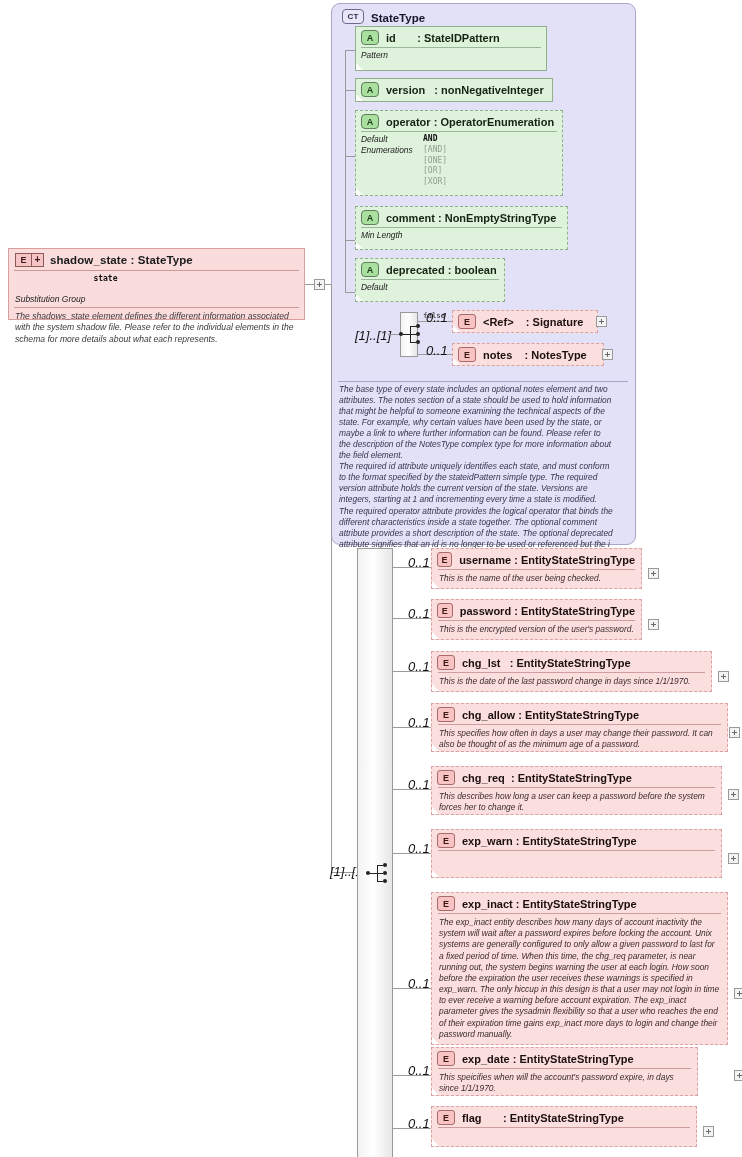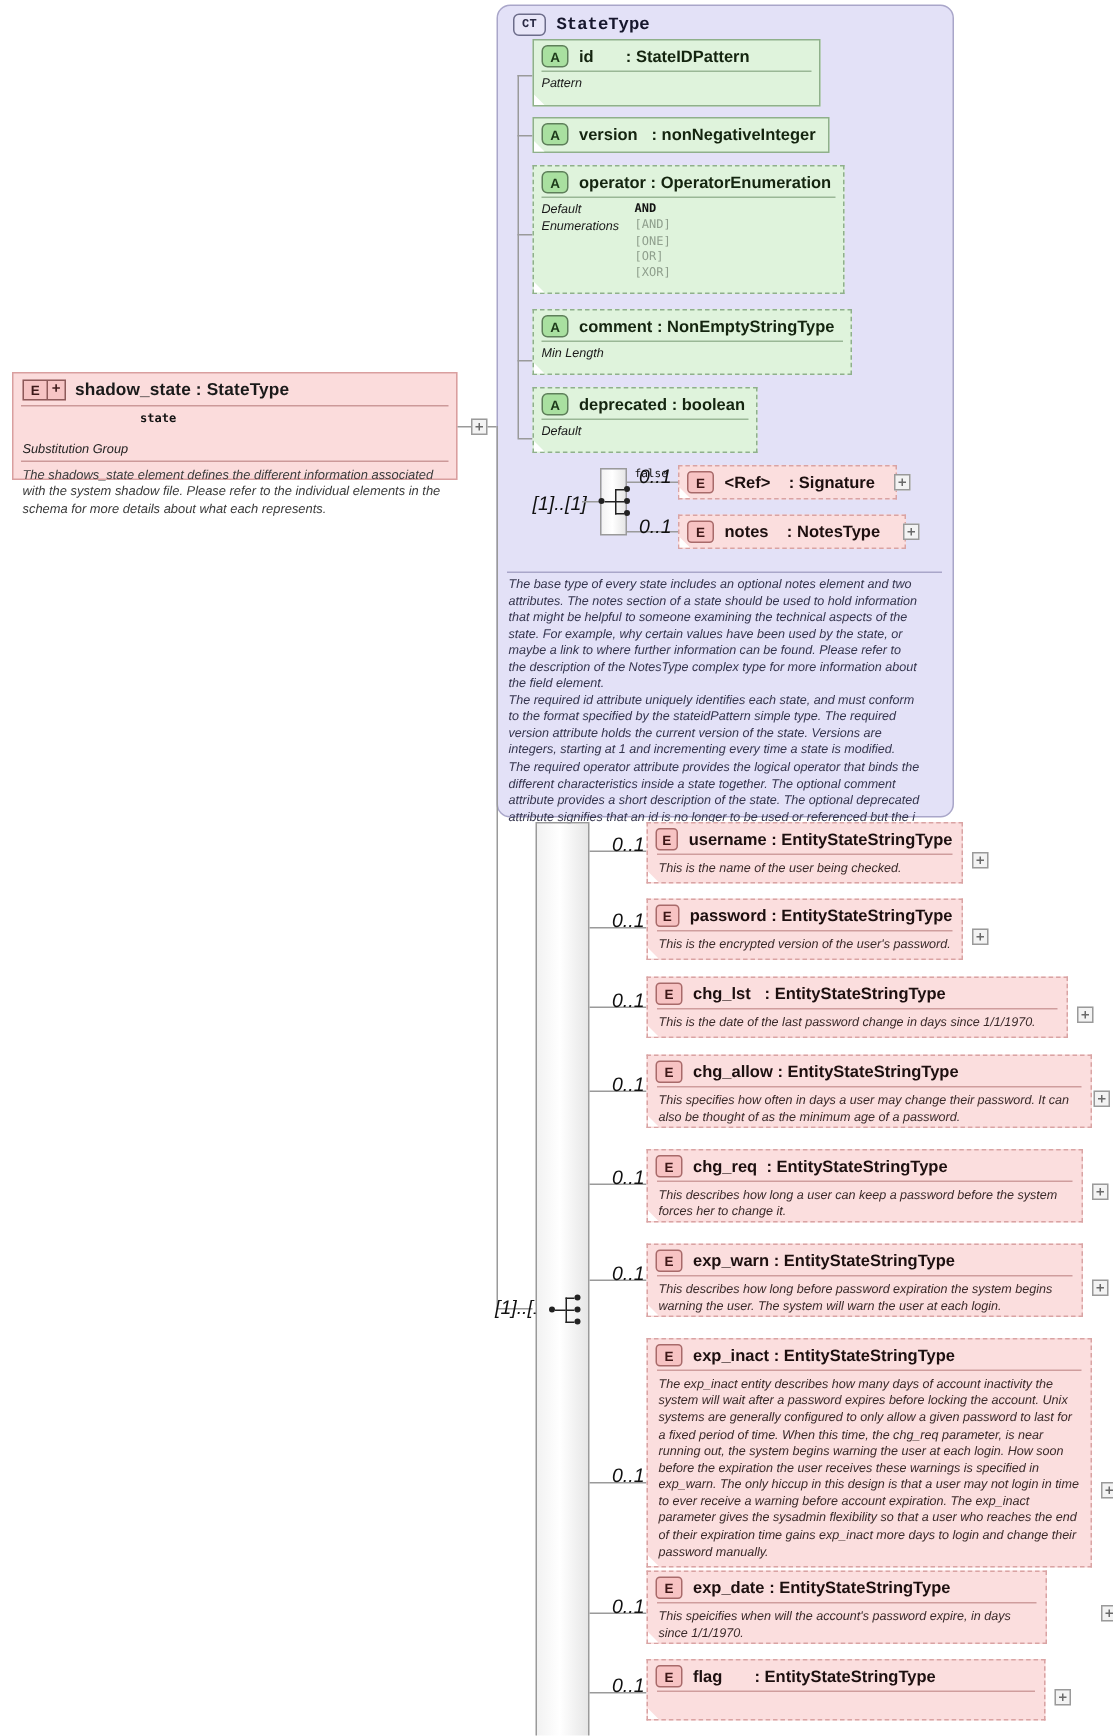--- a/index.html
+++ b/index.html
@@ -60,21 +60,21 @@
   .eb-prop .k{font-style:italic;color:#222;white-space:nowrap;margin-top:20px;}
   .eb-prop .v{font-family:"DejaVu Sans Mono",monospace;font-size:8px;color:#111;font-weight:bold;}
   .eb-doc{
     padding:3px 6px 5px 6px;font-size:8.6px;font-style:italic;color:#3a3a3a;line-height:1.32;
   }
 
   
   .ctbox{
     background:#e3e1f7;border:1px solid #a9a6c9;border-radius:9px;box-sizing:border-box;
   }
-  .ct-head{display:flex;align-items:center;gap:7px;padding:5px 16px 0 10px;font-family:Liberation Mono, monospace;}
+  .ct-head{display:flex;align-items:flex-end;gap:7px;padding:5px 16px 0 10px;}
   .ct-badge{
     width:20px;height:13px;border:1px solid #6c6c8a;border-radius:4px;background:#e8e6f8;
     font-size:8px;font-weight:bold;color:#2a2a44;display:flex;align-items:center;justify-content:center;
     letter-spacing:.2px;
   }
   .ct-title{font-size:11.5px;font-weight:bold;color:#16162c;}
 
   
   .attrbox{
     position:absolute;box-sizing:border-box;background:#dff3dc;
@@ -395,21 +395,20 @@
     <div class="corner"></div>
   </div>
   <div class="expander plus" style="left:728px;top:789px;"></div>
 
   <div class="pinkbox" style="left:431px;top:829px;width:291px;height:49px;">
     <div class="pb-title">
       <span class="pb-badge">E</span>
       <span class="pb-name"><span>exp_warn</span>&nbsp;<span>:</span>&nbsp;<span>EntityStateStringType</span></span>
     </div>
     <div class="pb-sep"></div>
-    <div class="pb-doc">This describes how long before password expiration the system begins warning the user. The system will warn the user at each login.</div>
     <div class="corner"></div>
   </div>
   <div class="expander plus" style="left:728px;top:853px;"></div>
 
   <div class="pinkbox" style="left:431px;top:892px;width:297px;height:153px;">
     <div class="pb-title">
       <span class="pb-badge">E</span>
       <span class="pb-name"><span>exp_inact</span>&nbsp;<span>:</span>&nbsp;<span>EntityStateStringType</span></span>
     </div>
     <div class="pb-sep"></div>

